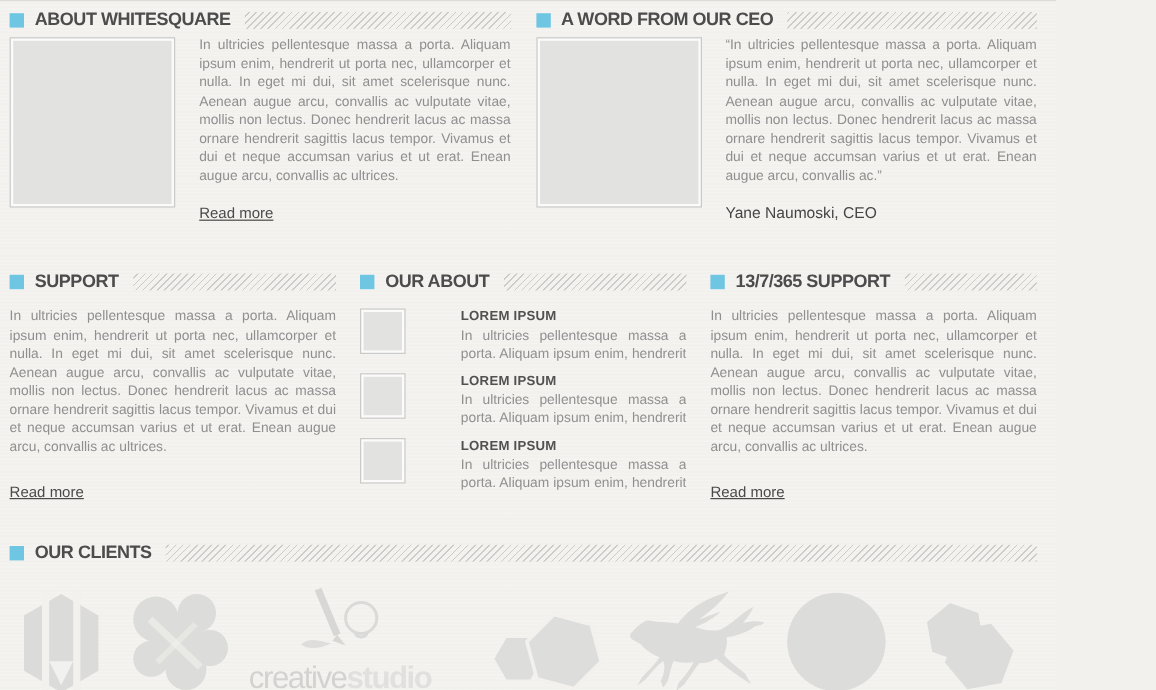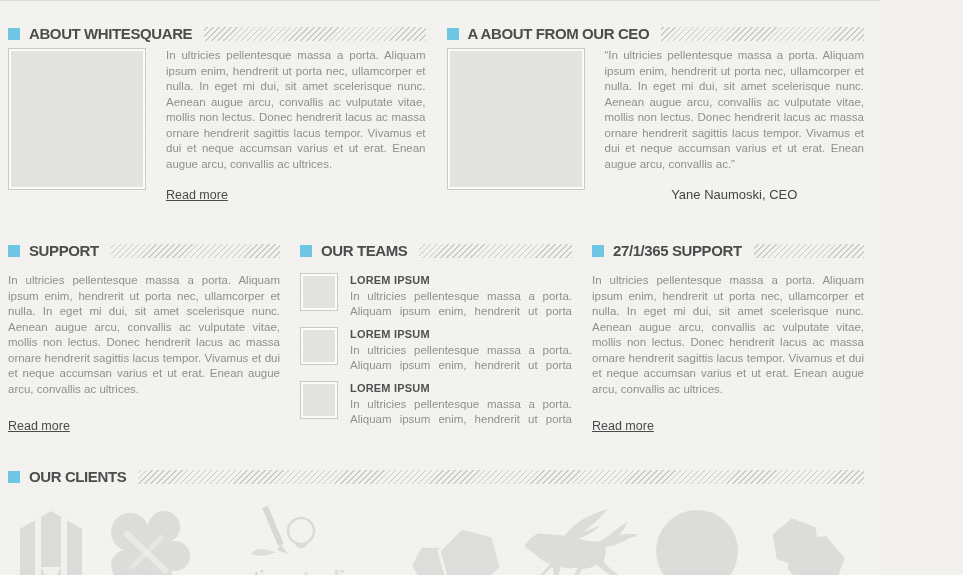--- a/index.html
+++ b/index.html
@@ -4,21 +4,21 @@
 <style>
   html,body{margin:0;padding:0;}
   body{
     width:963px;height:575px;overflow:hidden;
     background:#f2f1ee;
     font-family:"Liberation Sans",sans-serif;
     color:#8f8f8f;
   }
   .page{
     box-sizing:border-box;width:880px;height:575px;
-    padding:25px 16px 0 8px;
+    padding:8px 16px 0 8px;
     border-top:1px solid #dddcd8;
     background:
       repeating-linear-gradient(0deg, rgba(255,255,255,.18) 0 1px, rgba(0,0,0,0) 1px 3px),
       #f2f1ee;
   }
   
   .sec-header{display:flex;align-items:center;height:15px;}
   .sq{width:12px;height:12px;background:#6fc6e3;margin-right:9px;flex:0 0 auto;}
   .sec-title{
     font-size:15px;font-weight:bold;color:#4c4c4c;
@@ -34,26 +34,26 @@
   .col{flex:1 1 0;min-width:0;}
   .media-row{display:flex;margin-top:7px;align-items:flex-start;}
   .frame{background:#fbfbfa;border:1px solid #c9c9c7;padding:2px;flex:0 0 auto;}
   .ph{background:#e2e2e1;}
   .ph.big{width:132px;height:136px;}
   .ph.small{width:32px;height:32px;}
   .text-col{flex:1;min-width:0;margin-left:20px;}
   p.body{margin:0;font-size:11.5px;line-height:15.5px;text-align:justify;color:#8f8f8f;}
   .quote{}
   a.readmore{display:inline-block;margin-top:16px;font-size:12.5px;color:#4a4a4a;text-decoration:underline;cursor:pointer;}
-  .attrib{margin-top:15px;font-size:13px;color:#454545;text-align:center;}
+  .attrib{margin-top:15px;font-size:13px;color:#454545;}
   .sec-body{margin-top:15px;}
   .col .readmore2{display:inline-block;margin-top:22px;font-size:12.5px;color:#4a4a4a;text-decoration:underline;cursor:pointer;}
   
   .teams-list{margin-top:15px;}
-  .team-item{display:flex;margin-bottom:8px;align-items:flex-start;}
+  .team-item{display:flex;margin-bottom:8px;align-items:flex-start;gap:34px;}
   .team-text{flex:1;min-width:0;margin-left:12px;}
   .team-h{font-size:11px;font-weight:bold;color:#515151;letter-spacing:.2px;margin:1px 0 3px 0;}
   .team-p{margin:0;font-size:11.5px;line-height:15px;text-align:justify;color:#909090;height:30px;overflow:hidden;}
   
   .row3{margin-top:34px;}
   .logos{display:flex;align-items:center;justify-content:space-between;margin-top:16px;height:102px;padding:0 8px;}
   .logo{flex:0 0 auto;display:flex;align-items:center;justify-content:center;}
   .logo svg{display:block;}
   .logo-cs{position:relative;width:186px;height:100px;}
   .cs-text{position:absolute;left:0;bottom:8px;font-size:26px;letter-spacing:-1.2px;line-height:26px;white-space:nowrap;}
@@ -81,21 +81,21 @@
         <div class="text-col">
           <p class="body">In ultricies pellentesque massa a porta. Aliquam ipsum enim, hendrerit ut porta nec, ullamcorper et nulla. In eget mi dui, sit amet scelerisque nunc. Aenean augue arcu, convallis ac vulputate vitae, mollis non lectus. Donec hendrerit lacus ac massa ornare hendrerit sagittis lacus tempor. Vivamus et dui et neque accumsan varius et ut erat. Enean augue arcu, convallis ac ultrices.</p>
           <a class="readmore">Read more</a>
         </div>
       </div>
     </div>
 
     <div class="col">
       <div class="sec-header">
         <span class="sq"></span>
-        <span class="sec-title">A ABOUT FROM OUR CEO</span>
+        <span class="sec-title">A WORD FROM OUR CEO</span>
         <span class="hatch"></span>
       </div>
       <div class="media-row">
         <div class="frame">
           <div class="ph big"></div>
         </div>
         <div class="text-col">
           <p class="body quote">“In ultricies pellentesque massa a porta. Aliquam ipsum enim, hendrerit ut porta nec, ullamcorper et nulla. In eget mi dui, sit amet scelerisque nunc. Aenean augue arcu, convallis ac vulputate vitae, mollis non lectus. Donec hendrerit lacus ac massa ornare hendrerit sagittis lacus tempor. Vivamus et dui et neque accumsan varius et ut erat. Enean augue arcu, convallis ac.”</p>
           <div class="attrib">Yane Naumoski, CEO</div>
         </div>
@@ -113,21 +113,21 @@
       </div>
       <div class="sec-body">
         <p class="body">In ultricies pellentesque massa a porta. Aliquam ipsum enim, hendrerit ut porta nec, ullamcorper et nulla. In eget mi dui, sit amet scelerisque nunc. Aenean augue arcu, convallis ac vulputate vitae, mollis non lectus. Donec hendrerit lacus ac massa ornare hendrerit sagittis lacus tempor. Vivamus et dui et neque accumsan varius et ut erat. Enean augue arcu, convallis ac ultrices.</p>
         <a class="readmore2">Read more</a>
       </div>
     </div>
 
     <div class="col">
       <div class="sec-header">
         <span class="sq"></span>
-        <span class="sec-title">OUR TEAMS</span>
+        <span class="sec-title">OUR ABOUT</span>
         <span class="hatch"></span>
       </div>
       <div class="teams-list">
         <div class="team-item">
           <div class="frame">
               <div class="ph small"></div>
             </div>
           <div class="team-text">
             <div class="team-h">LOREM IPSUM</div>
             <p class="team-p">In ultricies pellentesque massa a porta. Aliquam ipsum enim, hendrerit ut porta nec, ullamcorper et</p>
@@ -150,21 +150,21 @@
             <div class="team-h">LOREM IPSUM</div>
             <p class="team-p">In ultricies pellentesque massa a porta. Aliquam ipsum enim, hendrerit ut porta nec, ullamcorper et</p>
           </div>
         </div>
       </div>
     </div>
 
     <div class="col">
       <div class="sec-header">
         <span class="sq"></span>
-        <span class="sec-title">27/1/365 SUPPORT</span>
+        <span class="sec-title">13/7/365 SUPPORT</span>
         <span class="hatch"></span>
       </div>
       <div class="sec-body">
         <p class="body">In ultricies pellentesque massa a porta. Aliquam ipsum enim, hendrerit ut porta nec, ullamcorper et nulla. In eget mi dui, sit amet scelerisque nunc. Aenean augue arcu, convallis ac vulputate vitae, mollis non lectus. Donec hendrerit lacus ac massa ornare hendrerit sagittis lacus tempor. Vivamus et dui et neque accumsan varius et ut erat. Enean augue arcu, convallis ac ultrices.</p>
         <a class="readmore2">Read more</a>
       </div>
     </div>
   </div>
 
   <div class="row3">

